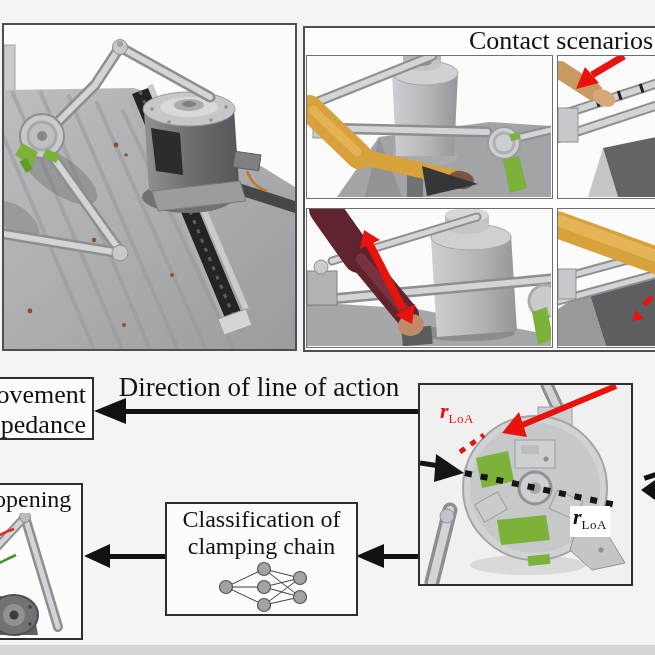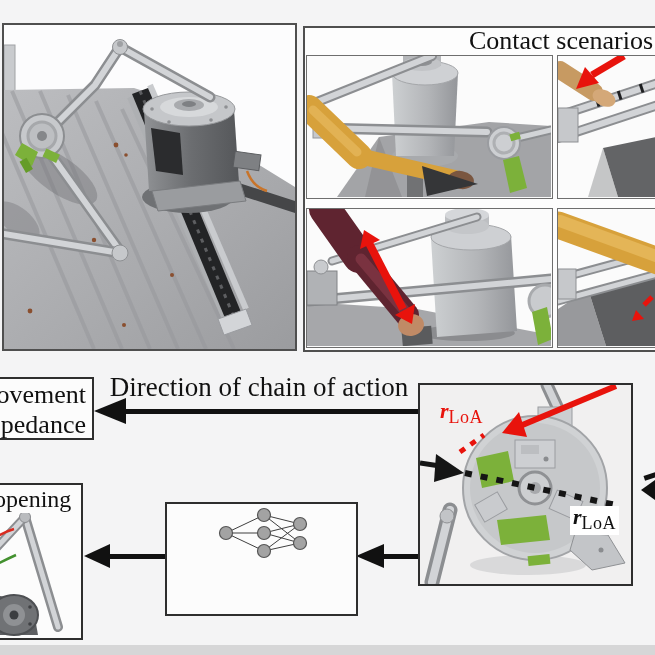--- a/index.html
+++ b/index.html
@@ -19,21 +19,21 @@
   .fc-box{position:absolute;background:#fcfcfc;border:2px solid #2e2e2e;}
   .fc-text{font-size:24px;line-height:27px;text-align:center;}
   .mov-line{font-size:26px;line-height:30px;text-align:right;padding-right:6px;white-space:nowrap;}
   .dir-label{position:absolute;left:98px;top:372px;width:322px;text-align:center;
     font-size:27px;line-height:30px;white-space:nowrap;}
   .shaft{position:absolute;background:var(--c-arrow,#111);height:5px;}
   .head-left{position:absolute;width:0;height:0;border-style:solid;border-color:transparent;
     border-right-color:var(--c-arrow,#111);}
   .loa-label{position:absolute;font-size:21px;line-height:22px;white-space:nowrap;}
   .loa-label .mi{font-style:italic;font-weight:bold;font-size:22px;}
-  .loa-label sub{font-size:18px;letter-spacing:0.5px;}
+  .loa-label sub{font-size:13px;letter-spacing:0.5px;}
   .loa-red{color:var(--c-red,#e8130c);}
   .loa-black{color:#111;background:#ffffff;padding:0 3px 1px 3px;}
   .opening-label{position:absolute;left:14px;top:1px;font-size:24px;line-height:27px;white-space:nowrap;}
   .bottom-strip{position:absolute;left:0;top:645px;width:655px;height:10px;background:#d6d6d7;}
   .f-red{fill:var(--c-red,#e8130c);} .s-red{stroke:var(--c-red,#e8130c);}
   .f-green{fill:var(--c-green,#7cb13a);}
   .s-yellow{stroke:var(--c-yellow,#d7a13b);} .s-maroon{stroke:var(--c-maroon,#5f2430);}
   .f-dark{fill:#353638;}
   .tube-u{stroke:#8c8e91;stroke-linecap:round;fill:none;}
   .tube-o{stroke:#d2d4d7;stroke-linecap:round;fill:none;}
@@ -247,21 +247,21 @@
           <line x1="2" y1="12" x2="98" y2="47" stroke="#e4b557" stroke-width="12" stroke-linecap="round"></line>
         </g>
         <g>
           <line class="s-red" x1="86" y1="96" x2="94" y2="88" stroke-width="5"></line>
           <polygon class="f-red" points="74,112 86,110 78,101"></polygon>
         </g>
       </svg>
     </div>
   </div>
 
-  <div class="dir-label">Direction of chain of action</div>
+  <div class="dir-label">Direction of line of action</div>
 
   <div class="fc-box" style="left:-42px;top:377px;width:136px;height:63px;padding-top:1px;">
     <div class="mov-line">ovement</div>
     <div class="mov-line">pedance</div>
   </div>
 
   <div class="shaft" style="left:126px;top:409px;width:292px;"></div>
   <div class="head-left" style="left:94px;top:398px;border-width:13px 32px 13px 0;"></div>
 
   <div class="fc-box" style="left:418px;top:383px;width:215px;height:203px;background:#f1f0f0;">
@@ -311,20 +311,22 @@
     </div>
   </div>
 
   <div class="shaft" style="left:644px;top:474px;width:12px;transform:rotate(-18deg);"></div>
   <div class="head-left" style="left:641px;top:480px;border-width:10px 14px 10px 0;"></div>
 
   <div class="shaft" style="left:384px;top:554px;width:34px;"></div>
   <div class="head-left" style="left:356px;top:544px;border-width:12px 28px 12px 0;"></div>
 
   <div class="fc-box" style="left:165px;top:502px;width:193px;height:114px;padding-top:2px;">
+    <div class="fc-text">Classification of</div>
+    <div class="fc-text">clamping chain</div>
     <svg width="100" height="52" viewBox="0 0 100 52" style="display:block;margin:1px auto 0 auto;">
       <g stroke="#3f3f3f" stroke-width="1">
         <line x1="14" y1="26" x2="52" y2="8"></line>
           <line x1="14" y1="26" x2="52" y2="26"></line>
           <line x1="14" y1="26" x2="52" y2="44"></line>
         <line x1="52" y1="8" x2="88" y2="17"></line>
           <line x1="52" y1="8" x2="88" y2="36"></line>
         <line x1="52" y1="26" x2="88" y2="17"></line>
           <line x1="52" y1="26" x2="88" y2="36"></line>
         <line x1="52" y1="44" x2="88" y2="17"></line>

